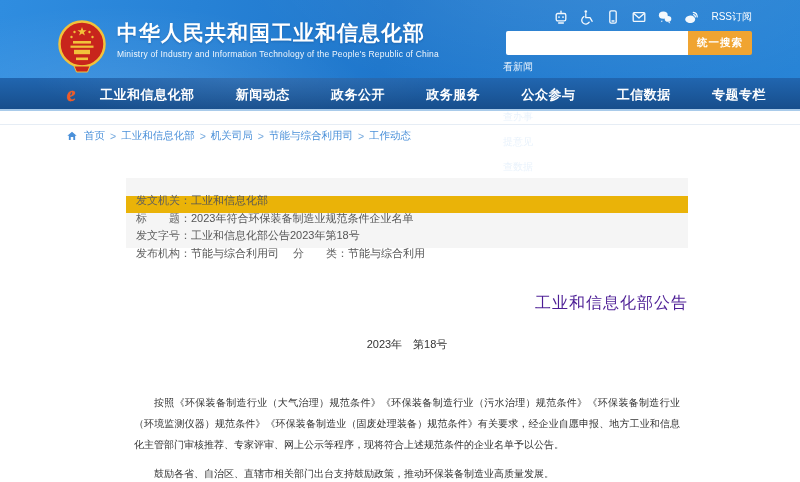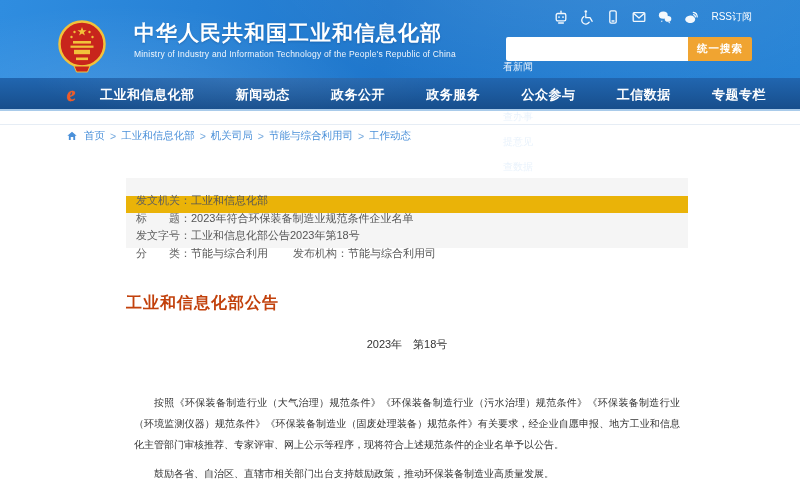--- a/index.html
+++ b/index.html
@@ -9,37 +9,37 @@
     background:#ffffff; font-family:"Liberation Sans", sans-serif;
   }
   
   .topbar {
     position:absolute; top:0; left:0; width:800px; height:78px;
     background:
       radial-gradient(ellipse 420px 160px at 15% 130%, rgba(255,255,255,.12), transparent 60%),
       radial-gradient(ellipse 520px 220px at 72% -50%, rgba(255,255,255,.10), transparent 65%),
       linear-gradient(100deg,#2f8de0 0%, #1f77cc 48%, #2884d6 100%);
   }
-  .brand { position:absolute; left:56px; top:19px; display:flex; align-items:flex-start; gap:26px; }
+  .brand { position:absolute; left:56px; top:19px; display:flex; align-items:flex-start; gap:9px; }
   .brand-emblem { width:52px; height:56px; flex:0 0 auto; }
   .site-title {
     color:#fff; font-size:21px; font-weight:bold; letter-spacing:1px;
     white-space:nowrap; line-height:1.3; text-shadow:0 1px 2px rgba(0,40,90,.25);
   }
   .site-subtitle {
     color:rgba(255,255,255,.93); font-size:8.5px; margin-top:3px;
     white-space:nowrap; letter-spacing:.2px;
   }
   .icon-row {
     position:absolute; top:9px; right:48px; display:flex; align-items:center; gap:10px;
   }
   .hicon { width:16px; height:16px; display:block; cursor:pointer; opacity:.95; }
   .hicon svg { width:16px; height:16px; display:block; stroke:#fff; stroke-width:1.3; fill:none; stroke-linecap:round; stroke-linejoin:round; }
   .rss { color:#fff; font-size:10px; cursor:pointer; margin-left:2px; white-space:nowrap; }
-  .search-row { position:absolute; top:37px; right:48px; display:flex; height:24px; }
+  .search-row { position:absolute; top:31px; right:48px; display:flex; height:24px; }
   .search-input {
     width:182px; height:24px; border:none; outline:none; background:#fff;
     border-radius:2px 0 0 2px; padding:0 8px; font-size:11px; color:#333;
     font-family:"Liberation Sans", sans-serif;
   }
   .search-btn {
     width:64px; height:24px; border:none; background:#f0a431; color:#fff;
     font-size:10.5px; font-weight:bold; cursor:pointer; border-radius:0 2px 2px 0;
     font-family:"Liberation Sans", sans-serif; letter-spacing:1px;
   }
@@ -81,22 +81,22 @@
   .doc-info { position:absolute; top:178px; left:126px; width:562px; }
   .info-row { display:flex; height:17.5px; align-items:center; font-size:11px; color:#5f5f5f; }
   .info-row.odd { background:#f5f5f5; }
   .info-row.even { background:#eab308; }
   .cell { padding-left:10px; white-space:nowrap; overflow:hidden;margin-top:28px; }
   .cell.half { width:157px; flex:0 0 157px; }
   .cell .lab { color:#5f5f5f; }
   .cell .val { color:#555; }
   
   .article-title {
-    position:absolute; top:293px; left:126px; width:562px; text-align:left;
-    font-size:16px; font-weight:bold; color:#c2410c; letter-spacing:1px;
+    position:absolute; top:293px; left:126px; width:562px; text-align:right;
+    font-size:16px; font-weight:normal; color:#4c1d95; letter-spacing:1px;
   }
   .issue-no {
     position:absolute; top:337px; left:126px; width:562px; text-align:center;
     font-size:11px; color:#333;
   }
   .article-body {
     position:absolute; top:384px; left:126px; width:562px;
     font-size:10px; line-height:21px; color:#333; text-align:justify;
   }
   .article-body p { text-indent:20px; margin:8px; }
@@ -225,22 +225,22 @@
         <div class="info-row odd">
           <span class="cell"><span class="lab">发文机关：</span><span class="val">工业和信息化部</span></span>
         </div>
         <div class="info-row even">
           <span class="cell"><span class="lab">标　　题：</span><span class="val">2023年符合环保装备制造业规范条件企业名单</span></span>
         </div>
         <div class="info-row odd">
           <span class="cell"><span class="lab">发文字号：</span><span class="val">工业和信息化部公告2023年第18号</span></span>
         </div>
         <div class="info-row odd">
+          <span class="cell half"><span class="lab">发布机构：</span><span class="val">节能与综合利用司</span></span>
           <span class="cell half"><span class="lab">分　　类：</span><span class="val">节能与综合利用</span></span>
-          <span class="cell half"><span class="lab">发布机构：</span><span class="val">节能与综合利用司</span></span>
         </div>
       </div>
     <h1 class="article-title">工业和信息化部公告</h1>
     <div class="issue-no">2023年　第18号</div>
     <div class="article-body" id="articleBody">
         <p>按照《环保装备制造行业（大气治理）规范条件》《环保装备制造行业（污水治理）规范条件》《环保装备制造行业（环境监测仪器）规范条件》《环保装备制造业（固废处理装备）规范条件》有关要求，经企业自愿申报、地方工业和信息化主管部门审核推荐、专家评审、网上公示等程序，现将符合上述规范条件的企业名单予以公告。</p>
         <p>鼓励各省、自治区、直辖市相关部门出台支持鼓励政策，推动环保装备制造业高质量发展。</p>
       </div>
   </main>
 

